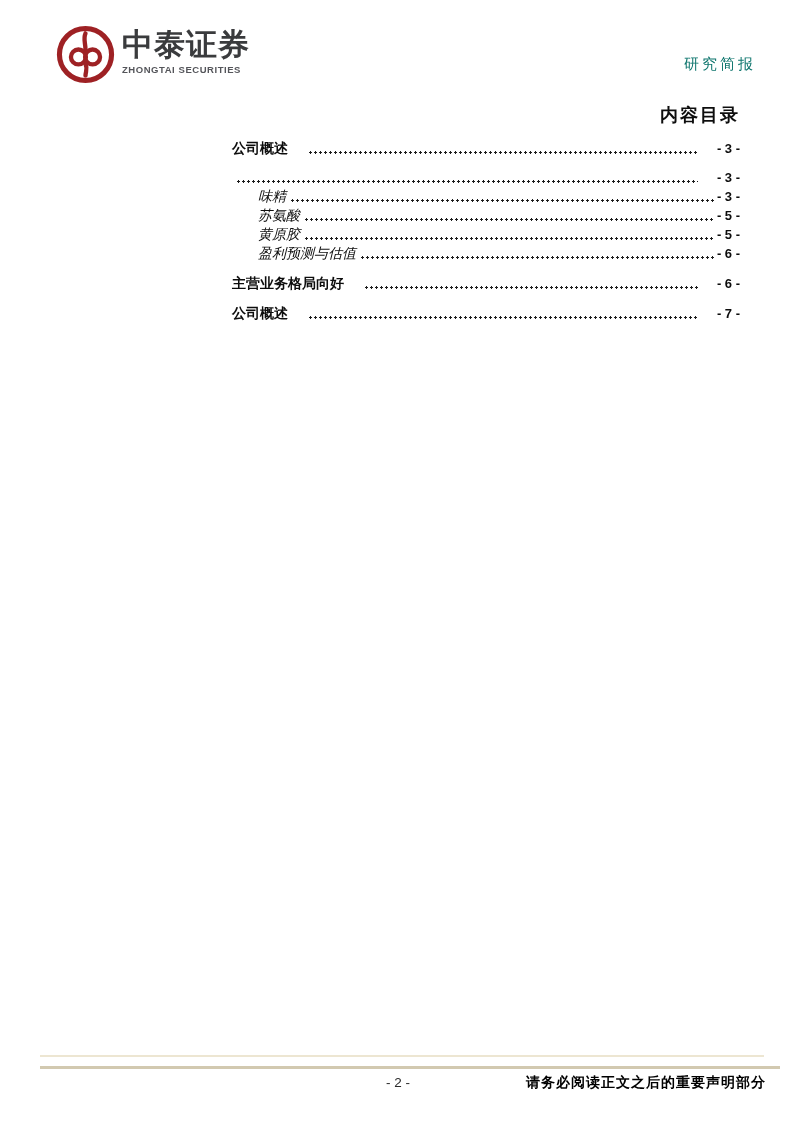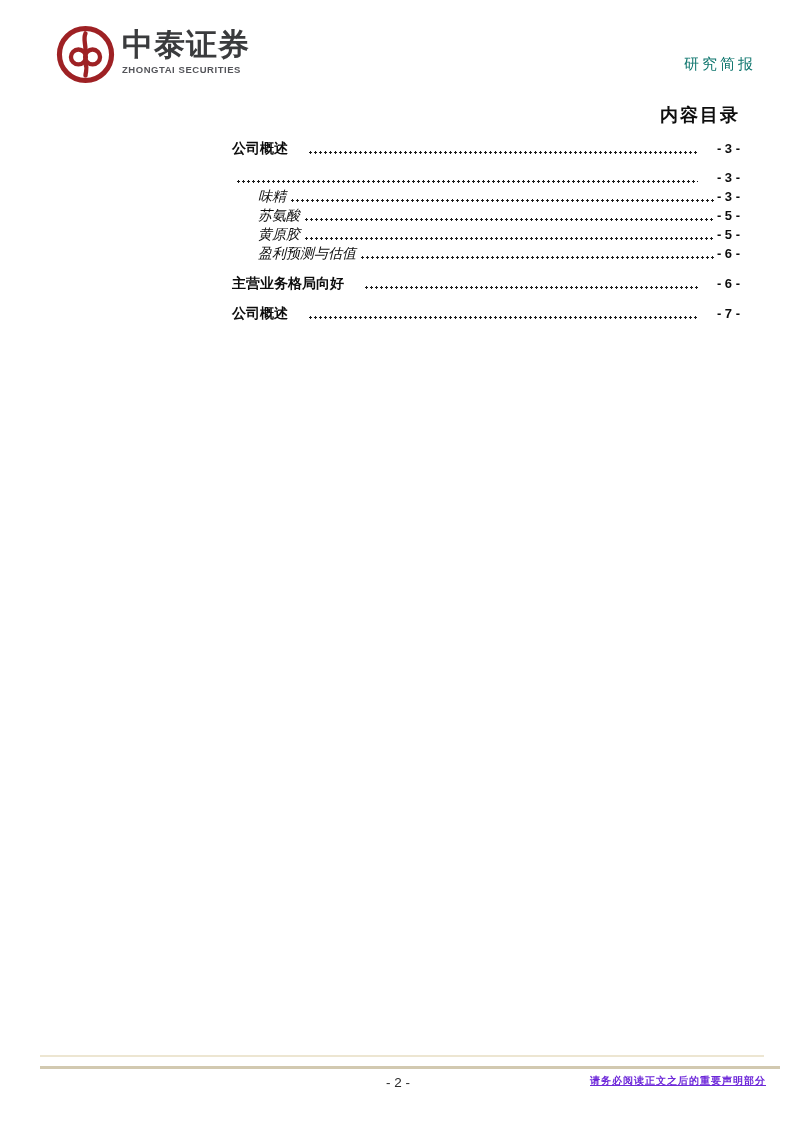--- a/index.html
+++ b/index.html
@@ -122,26 +122,25 @@
     width: 796px;
     text-align: center;
     font-family: "Liberation Sans", sans-serif;
     font-size: 13.5px;
     color: #2a2a2a;
   }
   .footer-disclaimer {
     position: absolute;
     right: 34px;
     top: 1074px;
-    font-size: 10px;
+    font-size: 14px;
     font-weight: bold;
     letter-spacing: 1px;
-    color: #6d28d9;
-    white-space: nowrap;
-    text-decoration: underline;
+    color: #000000;
+    white-space: nowrap;
   }
 </style>
 </head>
 <body>
 
 <div class="page">
 
   <div class="logo">
     <span class="logo-icon">
       <svg width="59" height="59" viewBox="0 0 60 60" aria-hidden="true">

